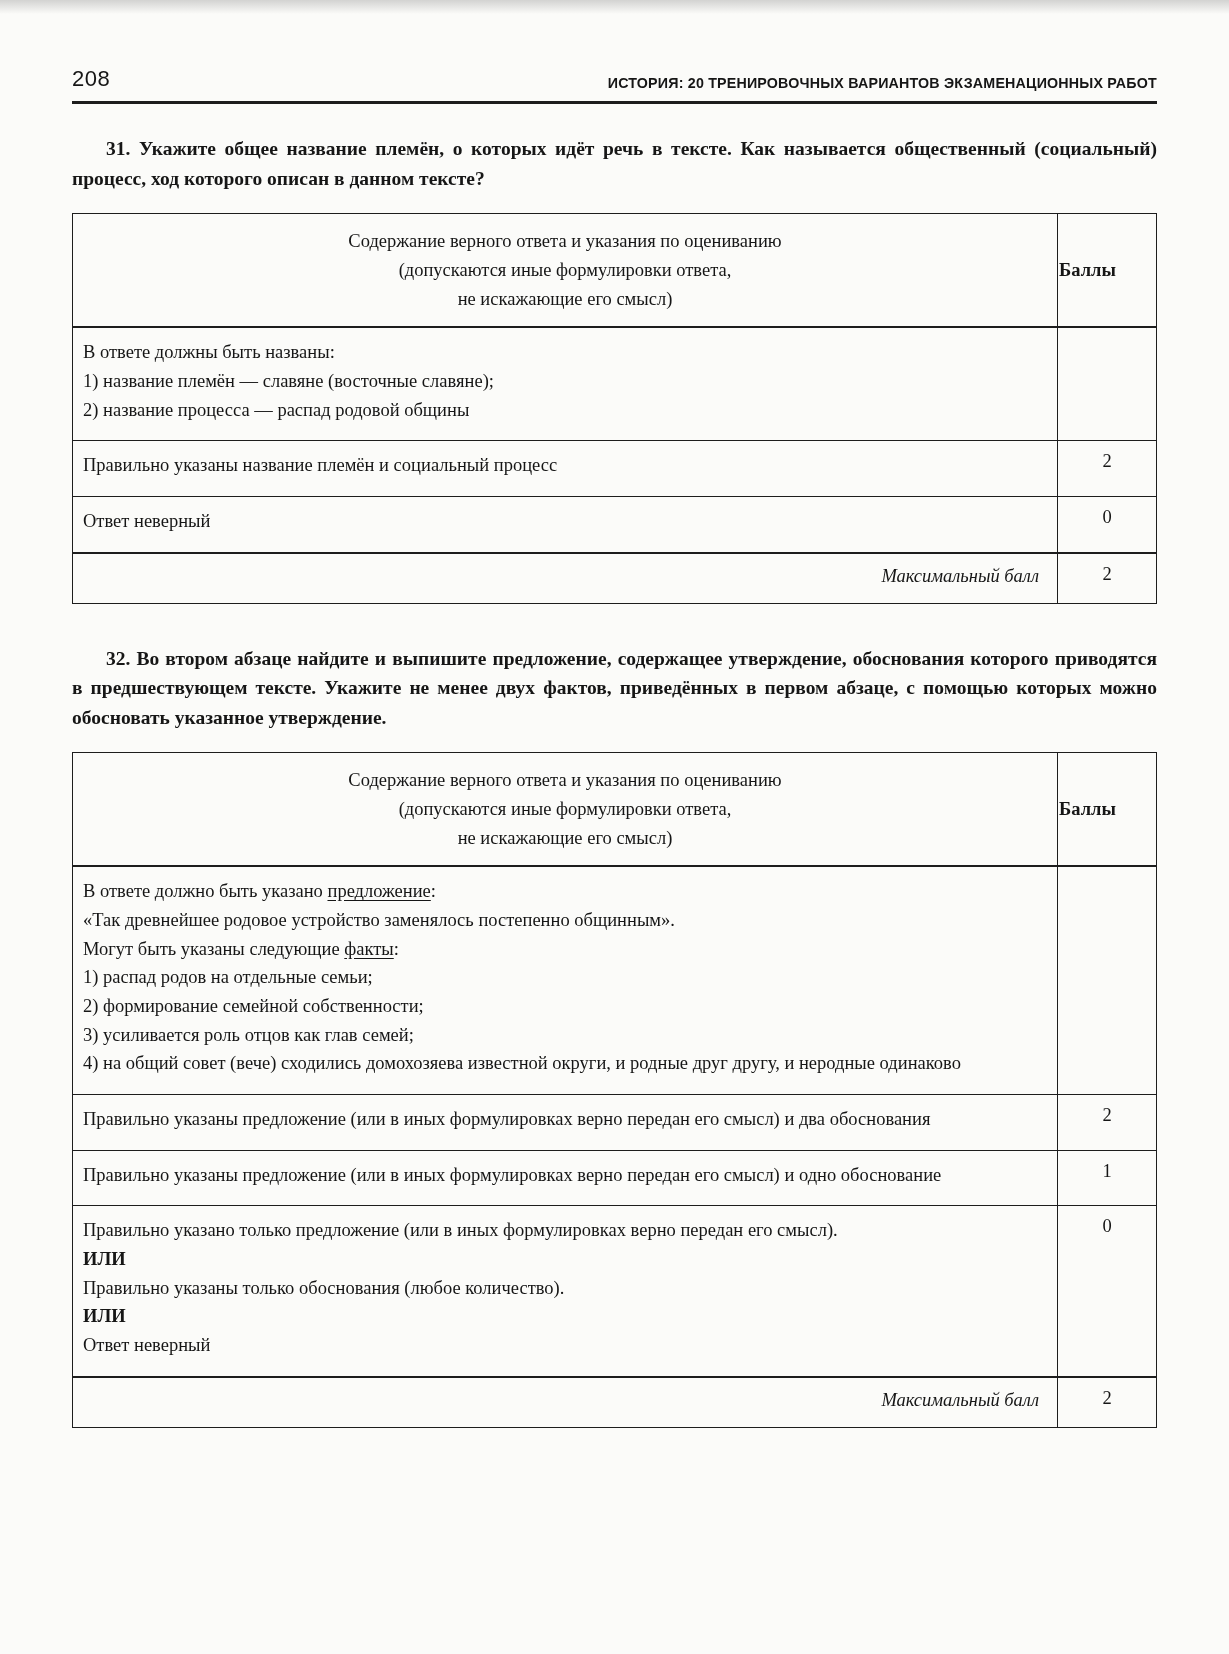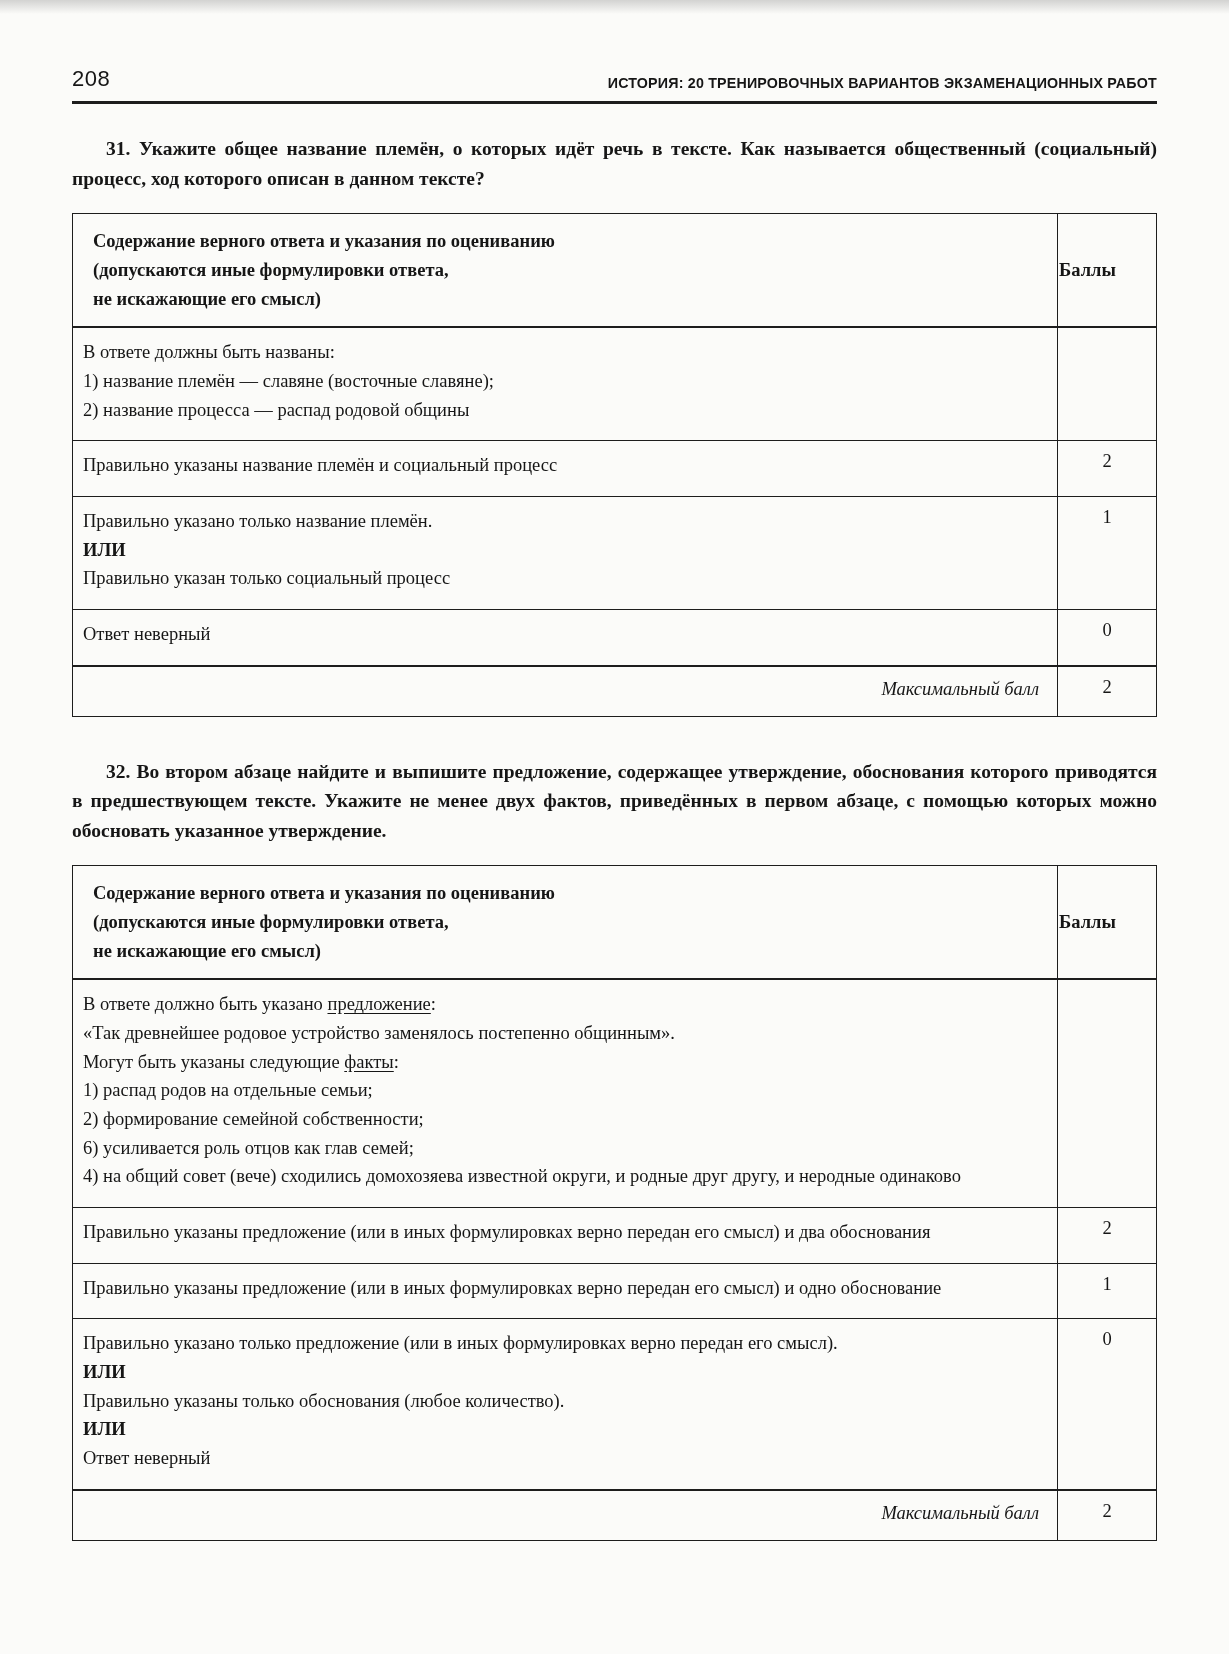--- a/index.html
+++ b/index.html
@@ -40,21 +40,21 @@
 
   
   .crit-table {
     width:100%; border-collapse:collapse;
     margin-top:20px;
     font-size:18.5px;
     table-layout:fixed;
   }
   .crit-table th, .crit-table td { border:1.8px solid #1d1d1d; }
   .cell-head {
-    font-weight:bold; text-align:left; vertical-align:middle;
+    font-weight:normal; text-align:center; vertical-align:middle;
     padding:13px 20px; line-height:1.55;
     border-bottom-width:2.6px !important;
   }
   .cell-head-score {
     width:96px; font-weight:bold; text-align:left; vertical-align:middle;
     border-bottom-width:2.6px !important;
   }
   .cell-text {
     padding:10px 12px 16px 10px;
     line-height:1.55; vertical-align:top;
@@ -109,28 +109,20 @@
           <td class="cell-score"></td>
         </tr>
         <tr>
           <td class="cell-text">
             <div class="tline"><span>Правильно указаны название племён и социальный процесс</span></div>
           </td>
           <td class="cell-score">2</td>
         </tr>
         <tr>
           <td class="cell-text">
-            <div class="tline"><span>Правильно указано только название племён.</span></div>
-            <div class="tline"><span class="seg-bold">ИЛИ</span></div>
-            <div class="tline"><span>Правильно указан только социальный процесс</span></div>
-          </td>
-          <td class="cell-score">1</td>
-        </tr>
-        <tr>
-          <td class="cell-text">
             <div class="tline"><span>Ответ неверный</span></div>
           </td>
           <td class="cell-score">0</td>
         </tr>
       </tbody>
     <tbody>
       <tr class="footer-row">
         <td class="cell-max">Максимальный балл</td>
         <td class="cell-max-score">2</td>
       </tr>
@@ -151,21 +143,21 @@
       </tr>
     </thead>
     <tbody>
         <tr>
           <td class="cell-text">
             <div class="tline"><span>В ответе должно быть указано </span><span class="seg-underline">предложение</span><span>:</span></div>
             <div class="tline"><span>«Так древнейшее родовое устройство заменялось постепенно общинным».</span></div>
             <div class="tline"><span>Могут быть указаны следующие </span><span class="seg-underline">факты</span><span>:</span></div>
             <div class="tline"><span>1) распад родов на отдельные семьи;</span></div>
             <div class="tline"><span>2) формирование семейной собственности;</span></div>
-            <div class="tline"><span>6) усиливается роль отцов как глав семей;</span></div>
+            <div class="tline"><span>3) усиливается роль отцов как глав семей;</span></div>
             <div class="tline"><span>4) на общий совет (вече) сходились домохозяева известной округи, и родные друг другу, и неродные одинаково</span></div>
           </td>
           <td class="cell-score"></td>
         </tr>
         <tr>
           <td class="cell-text">
             <div class="tline"><span>Правильно указаны предложение (или в иных формулировках верно передан его смысл) и два обоснования</span></div>
           </td>
           <td class="cell-score">2</td>
         </tr>

